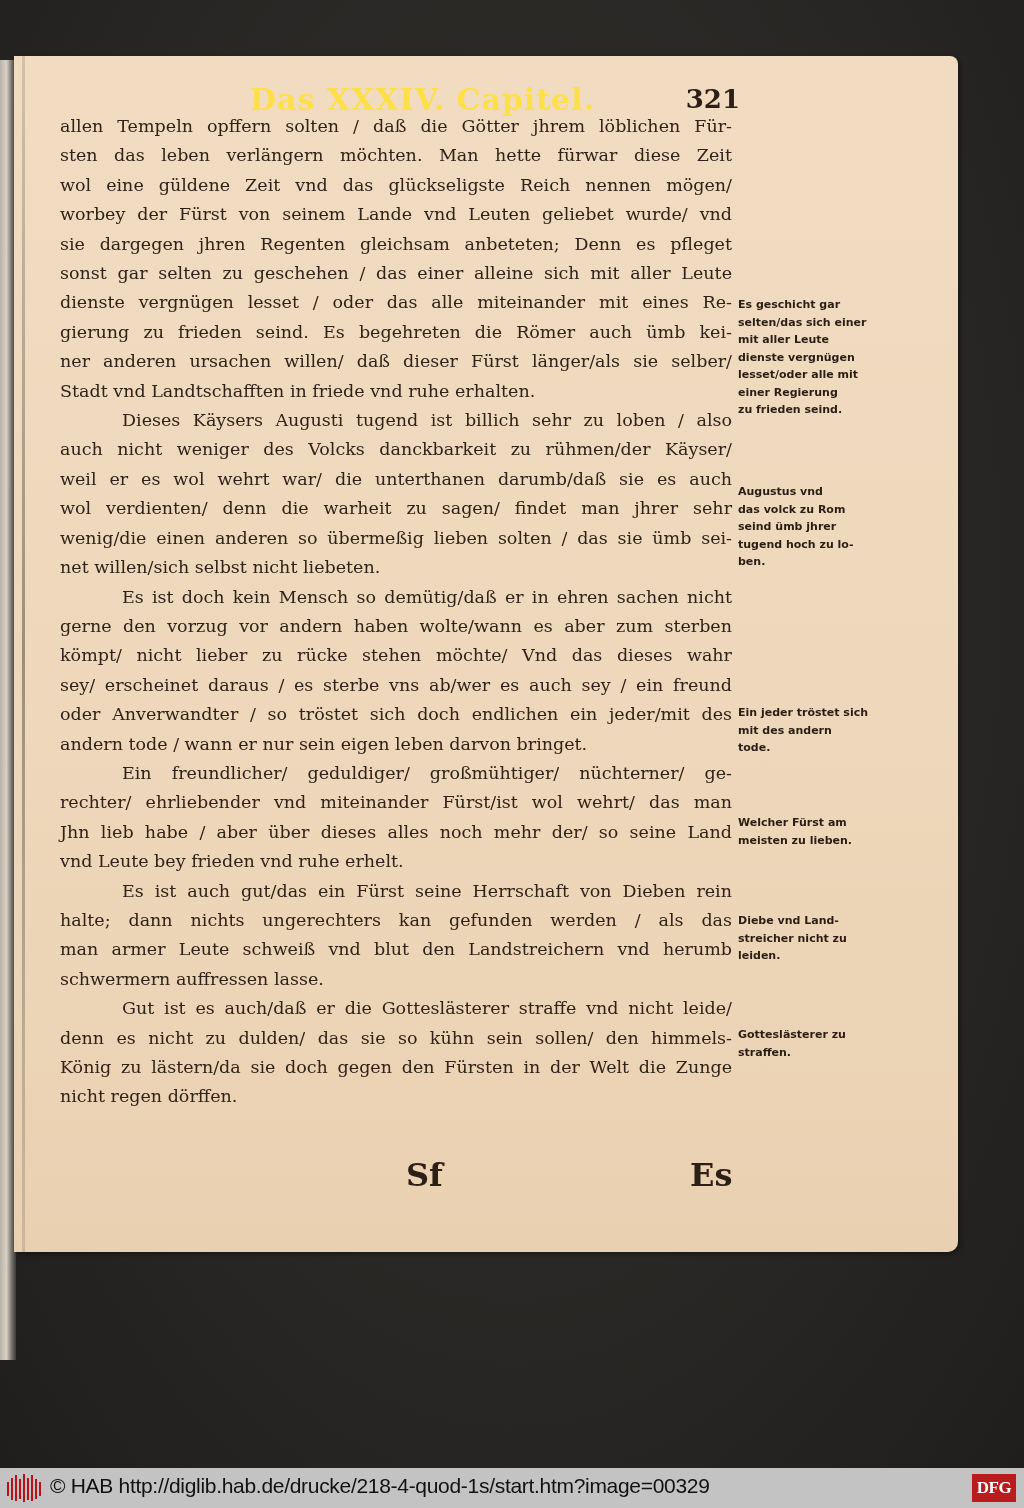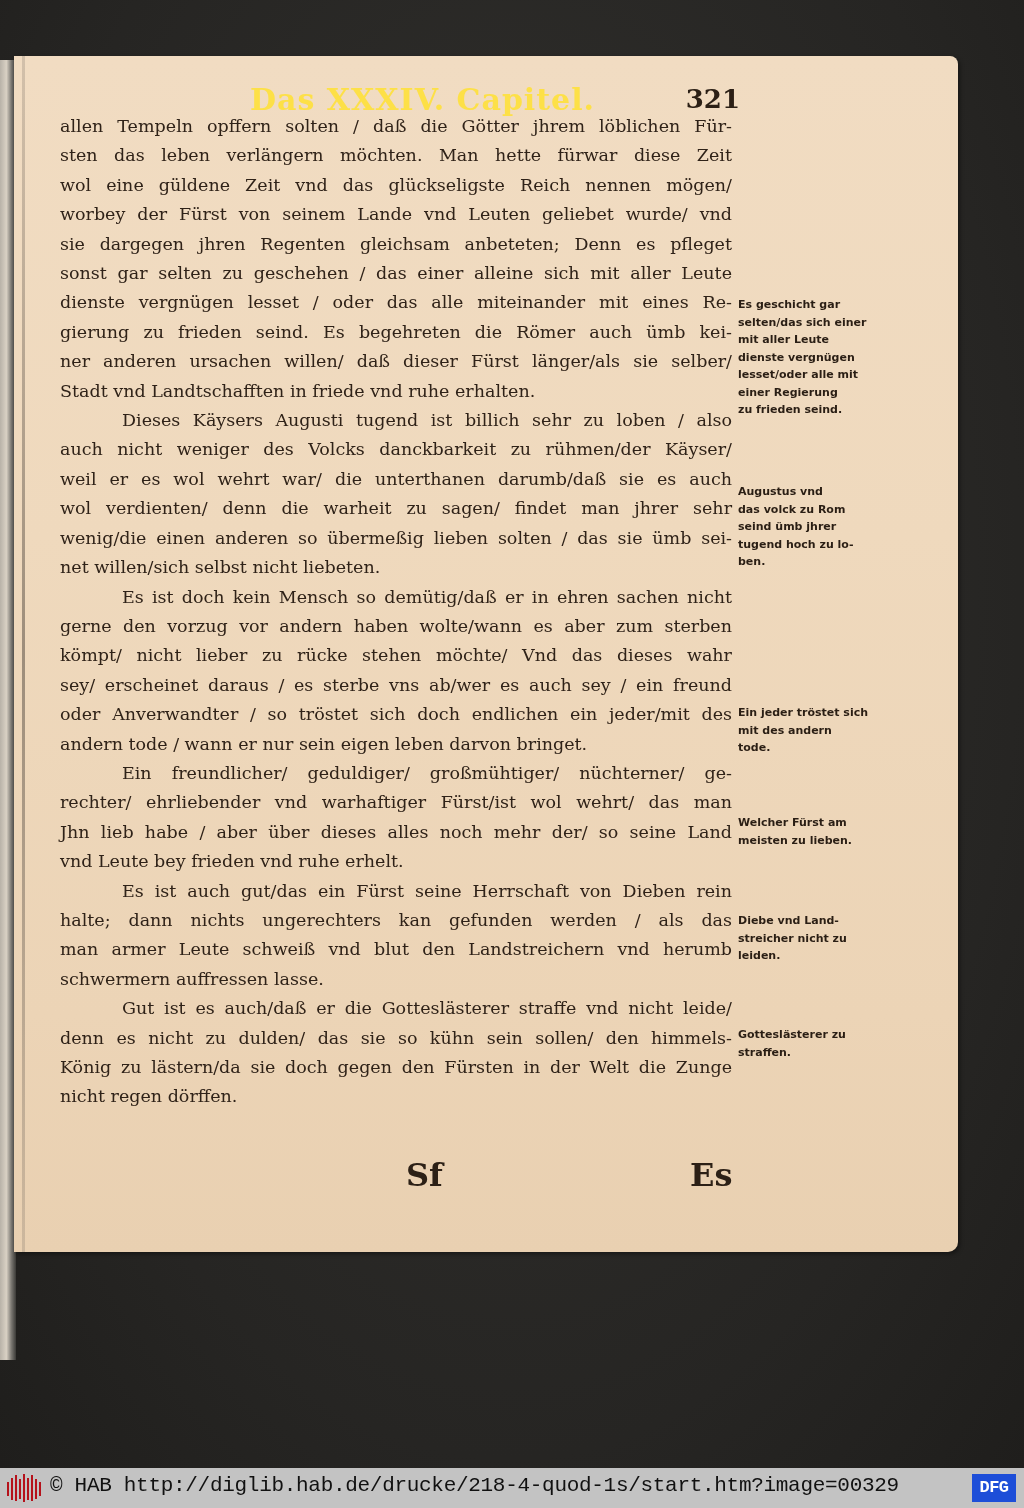--- a/index.html
+++ b/index.html
@@ -61,27 +61,27 @@
   }
   .footer {
     position:absolute; left:0; top:1468px; width:1024px; height:40px;
     background:#c3c3c3;
   }
   .footer .logo {
     position:absolute; left:6px; top:5px; width:38px; height:30px;
   }
   .footer .credit {
     position:absolute; left:50px; top:6px;
-    font-family:Liberation Mono, monospace; font-size:21px; color:#111;
+    font-family:Liberation Sans, sans-serif; font-size:21px; color:#111;
     letter-spacing:-0.3px;
   }
   .footer .dfg {
     position:absolute; left:972px; top:6px; width:44px; height:28px;
-    background:#1d4ed8; color:#fff;
-    font-family:Liberation Mono, monospace; font-weight:bold; font-size:17px;
+    background:#b91c1c; color:#fff;
+    font-family:Liberation Serif, serif; font-weight:bold; font-size:17px;
     text-align:center; line-height:28px; letter-spacing:-0.5px;
   }
 </style>
 </head>
 <body>
 
 <div class="scan"></div>
 <div class="left-strip"></div>
 
 <div class="page"></div>
@@ -115,21 +115,21 @@
     <p class="indent" style="text-indent: 0px;">
       <span class="line" style="padding-left: 62px;">Es ist doch kein Mensch so demütig/daß er in ehren sachen nicht</span>
       <span class="line">gerne den vorzug vor andern haben wolte/wann es aber zum sterben</span>
       <span class="line">kömpt/ nicht lieber zu rücke stehen möchte/ Vnd das dieses wahr</span>
       <span class="line">sey/ erscheinet daraus / es sterbe vns ab/wer es auch sey / ein freund</span>
       <span class="line">oder Anverwandter / so tröstet sich doch endlichen ein jeder/mit des</span>
       <span class="line last">andern tode / wann er nur sein eigen leben darvon bringet.</span>
     </p>
     <p class="indent" style="text-indent: 0px;">
       <span class="line" style="padding-left: 62px;">Ein freundlicher/ geduldiger/ großmühtiger/ nüchterner/ ge-</span>
-      <span class="line">rechter/ ehrliebender vnd warhaftiger Fürst/ist wol wehrt/ das man</span>
+      <span class="line">rechter/ ehrliebender vnd miteinander Fürst/ist wol wehrt/ das man</span>
       <span class="line">Jhn lieb habe / aber über dieses alles noch mehr der/ so seine Land</span>
       <span class="line last">vnd Leute bey frieden vnd ruhe erhelt.</span>
     </p>
     <p class="indent" style="text-indent: 0px;">
       <span class="line" style="padding-left: 62px;">Es ist auch gut/das ein Fürst seine Herrschaft von Dieben rein</span>
       <span class="line">halte; dann nichts ungerechters kan gefunden werden / als das</span>
       <span class="line">man armer Leute schweiß vnd blut den Landstreichern vnd herumb</span>
       <span class="line last">schwermern auffressen lasse.</span>
     </p>
     <p class="indent" style="text-indent: 0px;">

